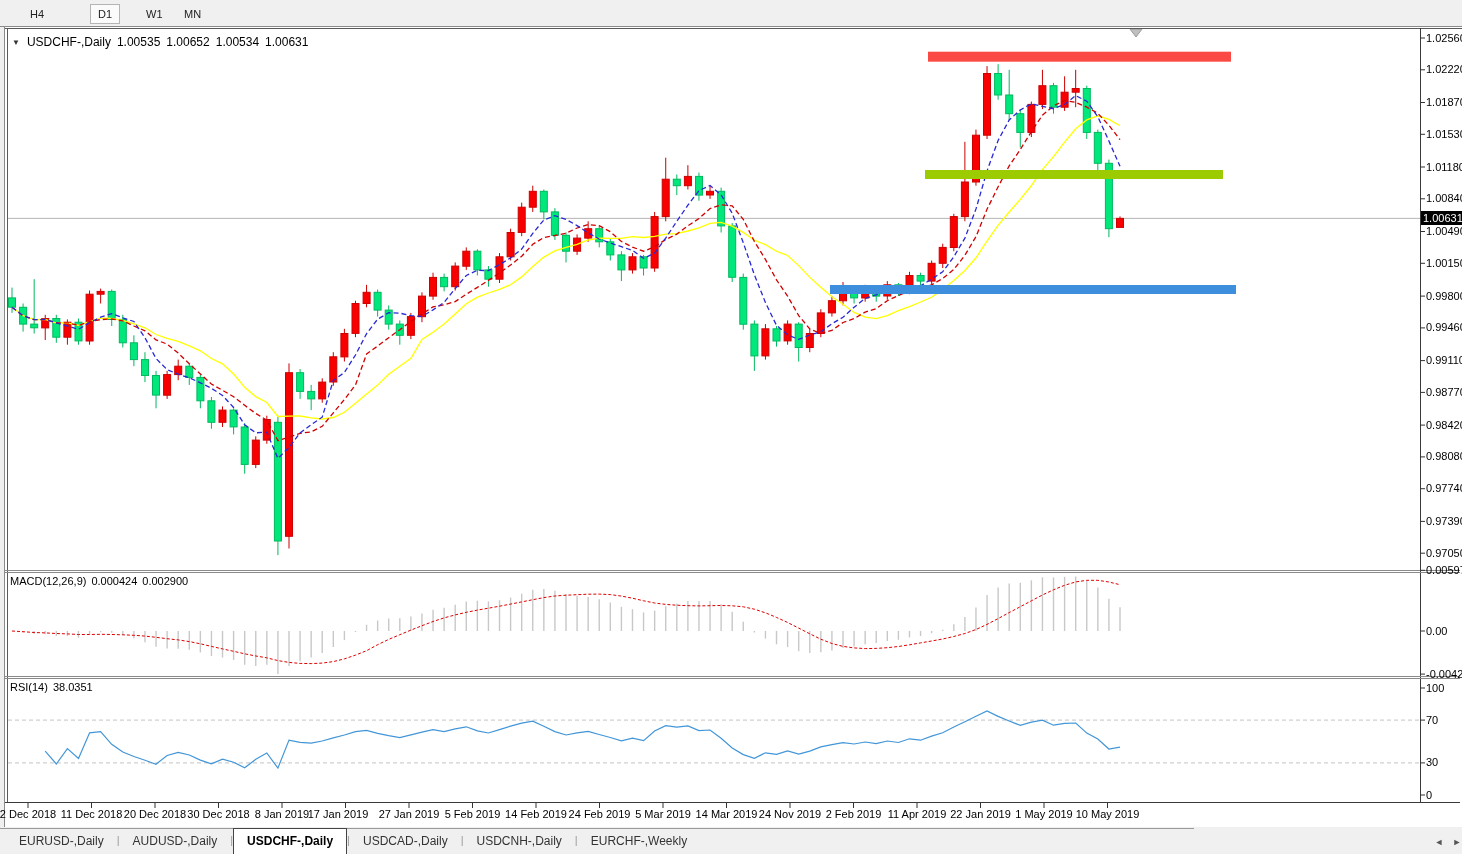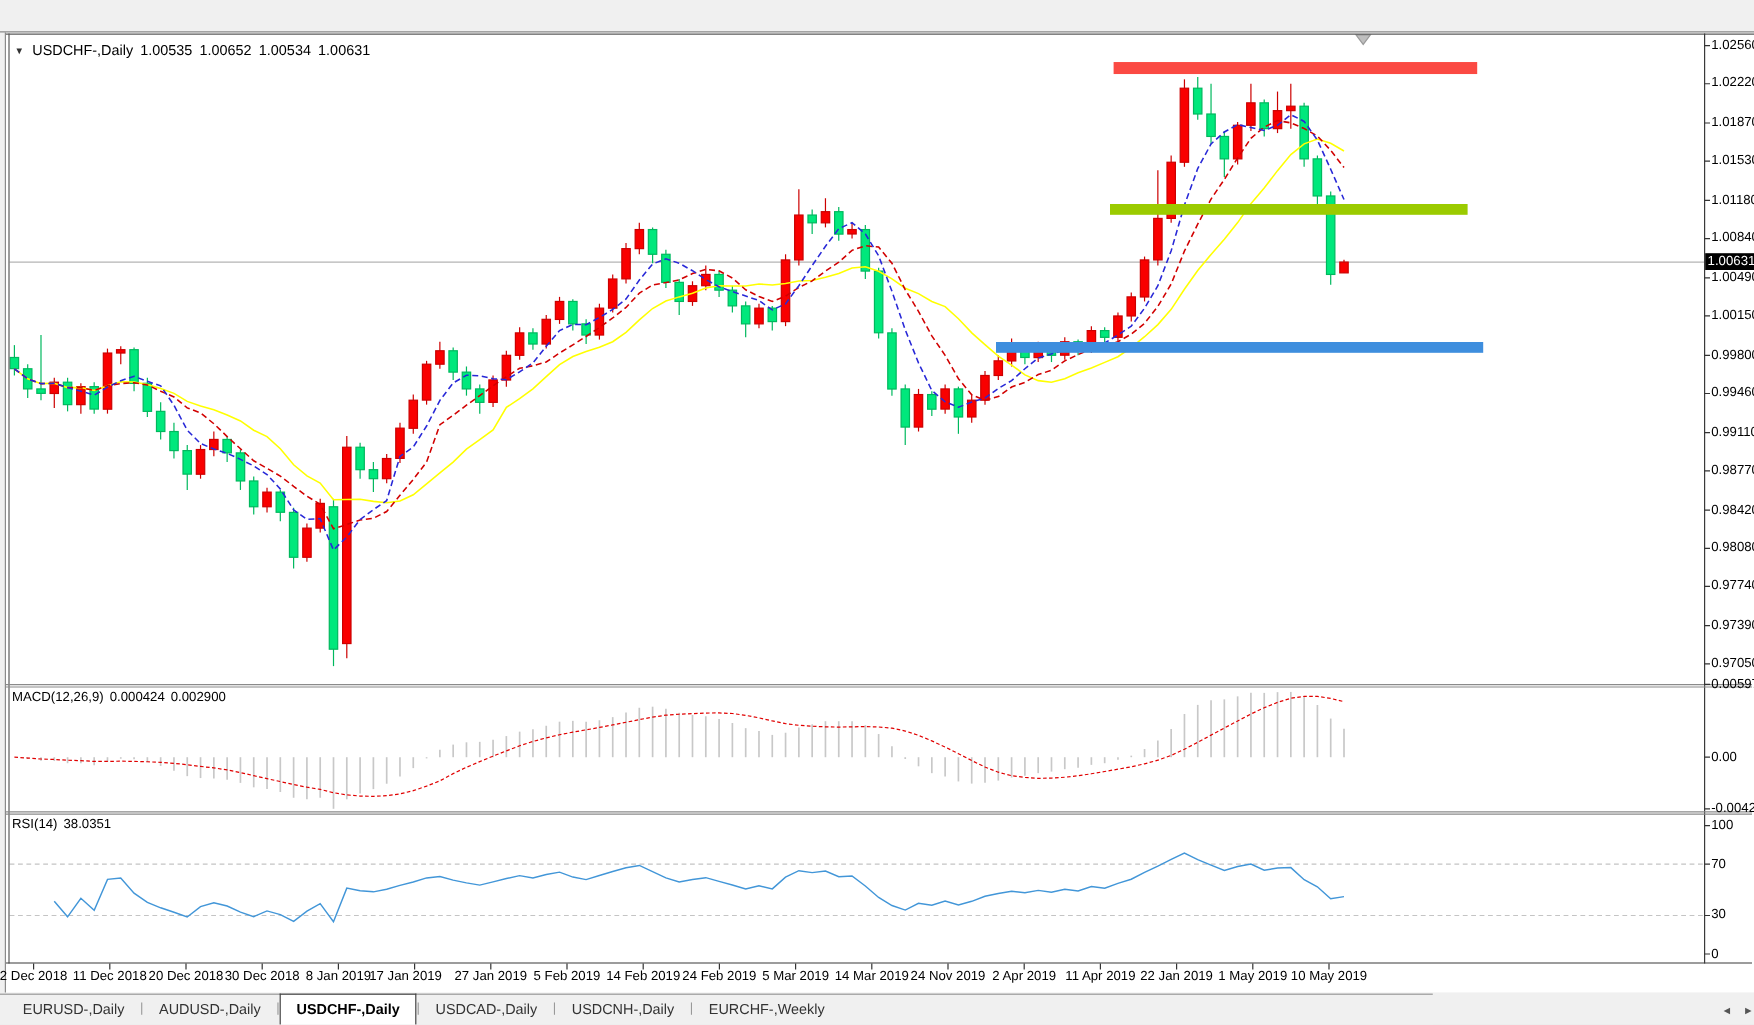--- a/index.html
+++ b/index.html
@@ -411,20 +411,26 @@
         <line x1="663" y1="803" x2="663" y2="808" stroke="#333"></line>
         <line x1="726.5" y1="803" x2="726.5" y2="808" stroke="#333"></line>
         <line x1="790" y1="803" x2="790" y2="808" stroke="#333"></line>
         <line x1="853.5" y1="803" x2="853.5" y2="808" stroke="#333"></line>
         <line x1="917" y1="803" x2="917" y2="808" stroke="#333"></line>
         <line x1="980.5" y1="803" x2="980.5" y2="808" stroke="#333"></line>
         <line x1="1044" y1="803" x2="1044" y2="808" stroke="#333"></line>
         <line x1="1107.5" y1="803" x2="1107.5" y2="808" stroke="#333"></line>
       </svg></div>
 
+  <div id="toolbar">
+      <div class="tf-btn" style="left: 22px;">H4</div>
+      <div class="tf-btn active" style="left: 90px;">D1</div>
+      <div class="tf-btn" style="left: 138px;">W1</div>
+      <div class="tf-btn" style="left: 176px;">MN</div>
+    </div>
 
   <div id="chart-title">
     <span class="tri">▼</span><span class="sym">USDCHF-,Daily</span><span class="num">1.00535</span><span class="num">1.00652</span><span class="num">1.00534</span><span class="num">1.00631</span>
   </div>
 
   <div class="pane-label" style="top:575px;">
     <span>MACD(12,26,9)</span><span>0.000424</span><span>0.002900</span>
   </div>
 
   <div class="pane-label" style="top:681px;">
@@ -462,21 +468,21 @@
       <div class="date-label" style="left: 218.5px; top: 808px;">30 Dec 2018</div>
       <div class="date-label" style="left: 282px; top: 808px;">8 Jan 2019</div>
       <div class="date-label" style="left: 338px; top: 808px;">17 Jan 2019</div>
       <div class="date-label" style="left: 409px; top: 808px;">27 Jan 2019</div>
       <div class="date-label" style="left: 472.5px; top: 808px;">5 Feb 2019</div>
       <div class="date-label" style="left: 536px; top: 808px;">14 Feb 2019</div>
       <div class="date-label" style="left: 599.5px; top: 808px;">24 Feb 2019</div>
       <div class="date-label" style="left: 663px; top: 808px;">5 Mar 2019</div>
       <div class="date-label" style="left: 726.5px; top: 808px;">14 Mar 2019</div>
       <div class="date-label" style="left: 790px; top: 808px;">24 Nov 2019</div>
-      <div class="date-label" style="left: 853.5px; top: 808px;">2 Apr 2019</div>
+      <div class="date-label" style="left: 853.5px; top: 808px;">2 Feb 2019</div>
       <div class="date-label" style="left: 917px; top: 808px;">11 Apr 2019</div>
       <div class="date-label" style="left: 980.5px; top: 808px;">22 Jan 2019</div>
       <div class="date-label" style="left: 1044px; top: 808px;">1 May 2019</div>
       <div class="date-label" style="left: 1107.5px; top: 808px;">10 May 2019</div>
     </div>
 
   <div id="price-tag" style="top: 211.362px;">1.00631</div>
 
   <div id="tabbar">
       <div class="chart-tab">EURUSD-,Daily</div>

